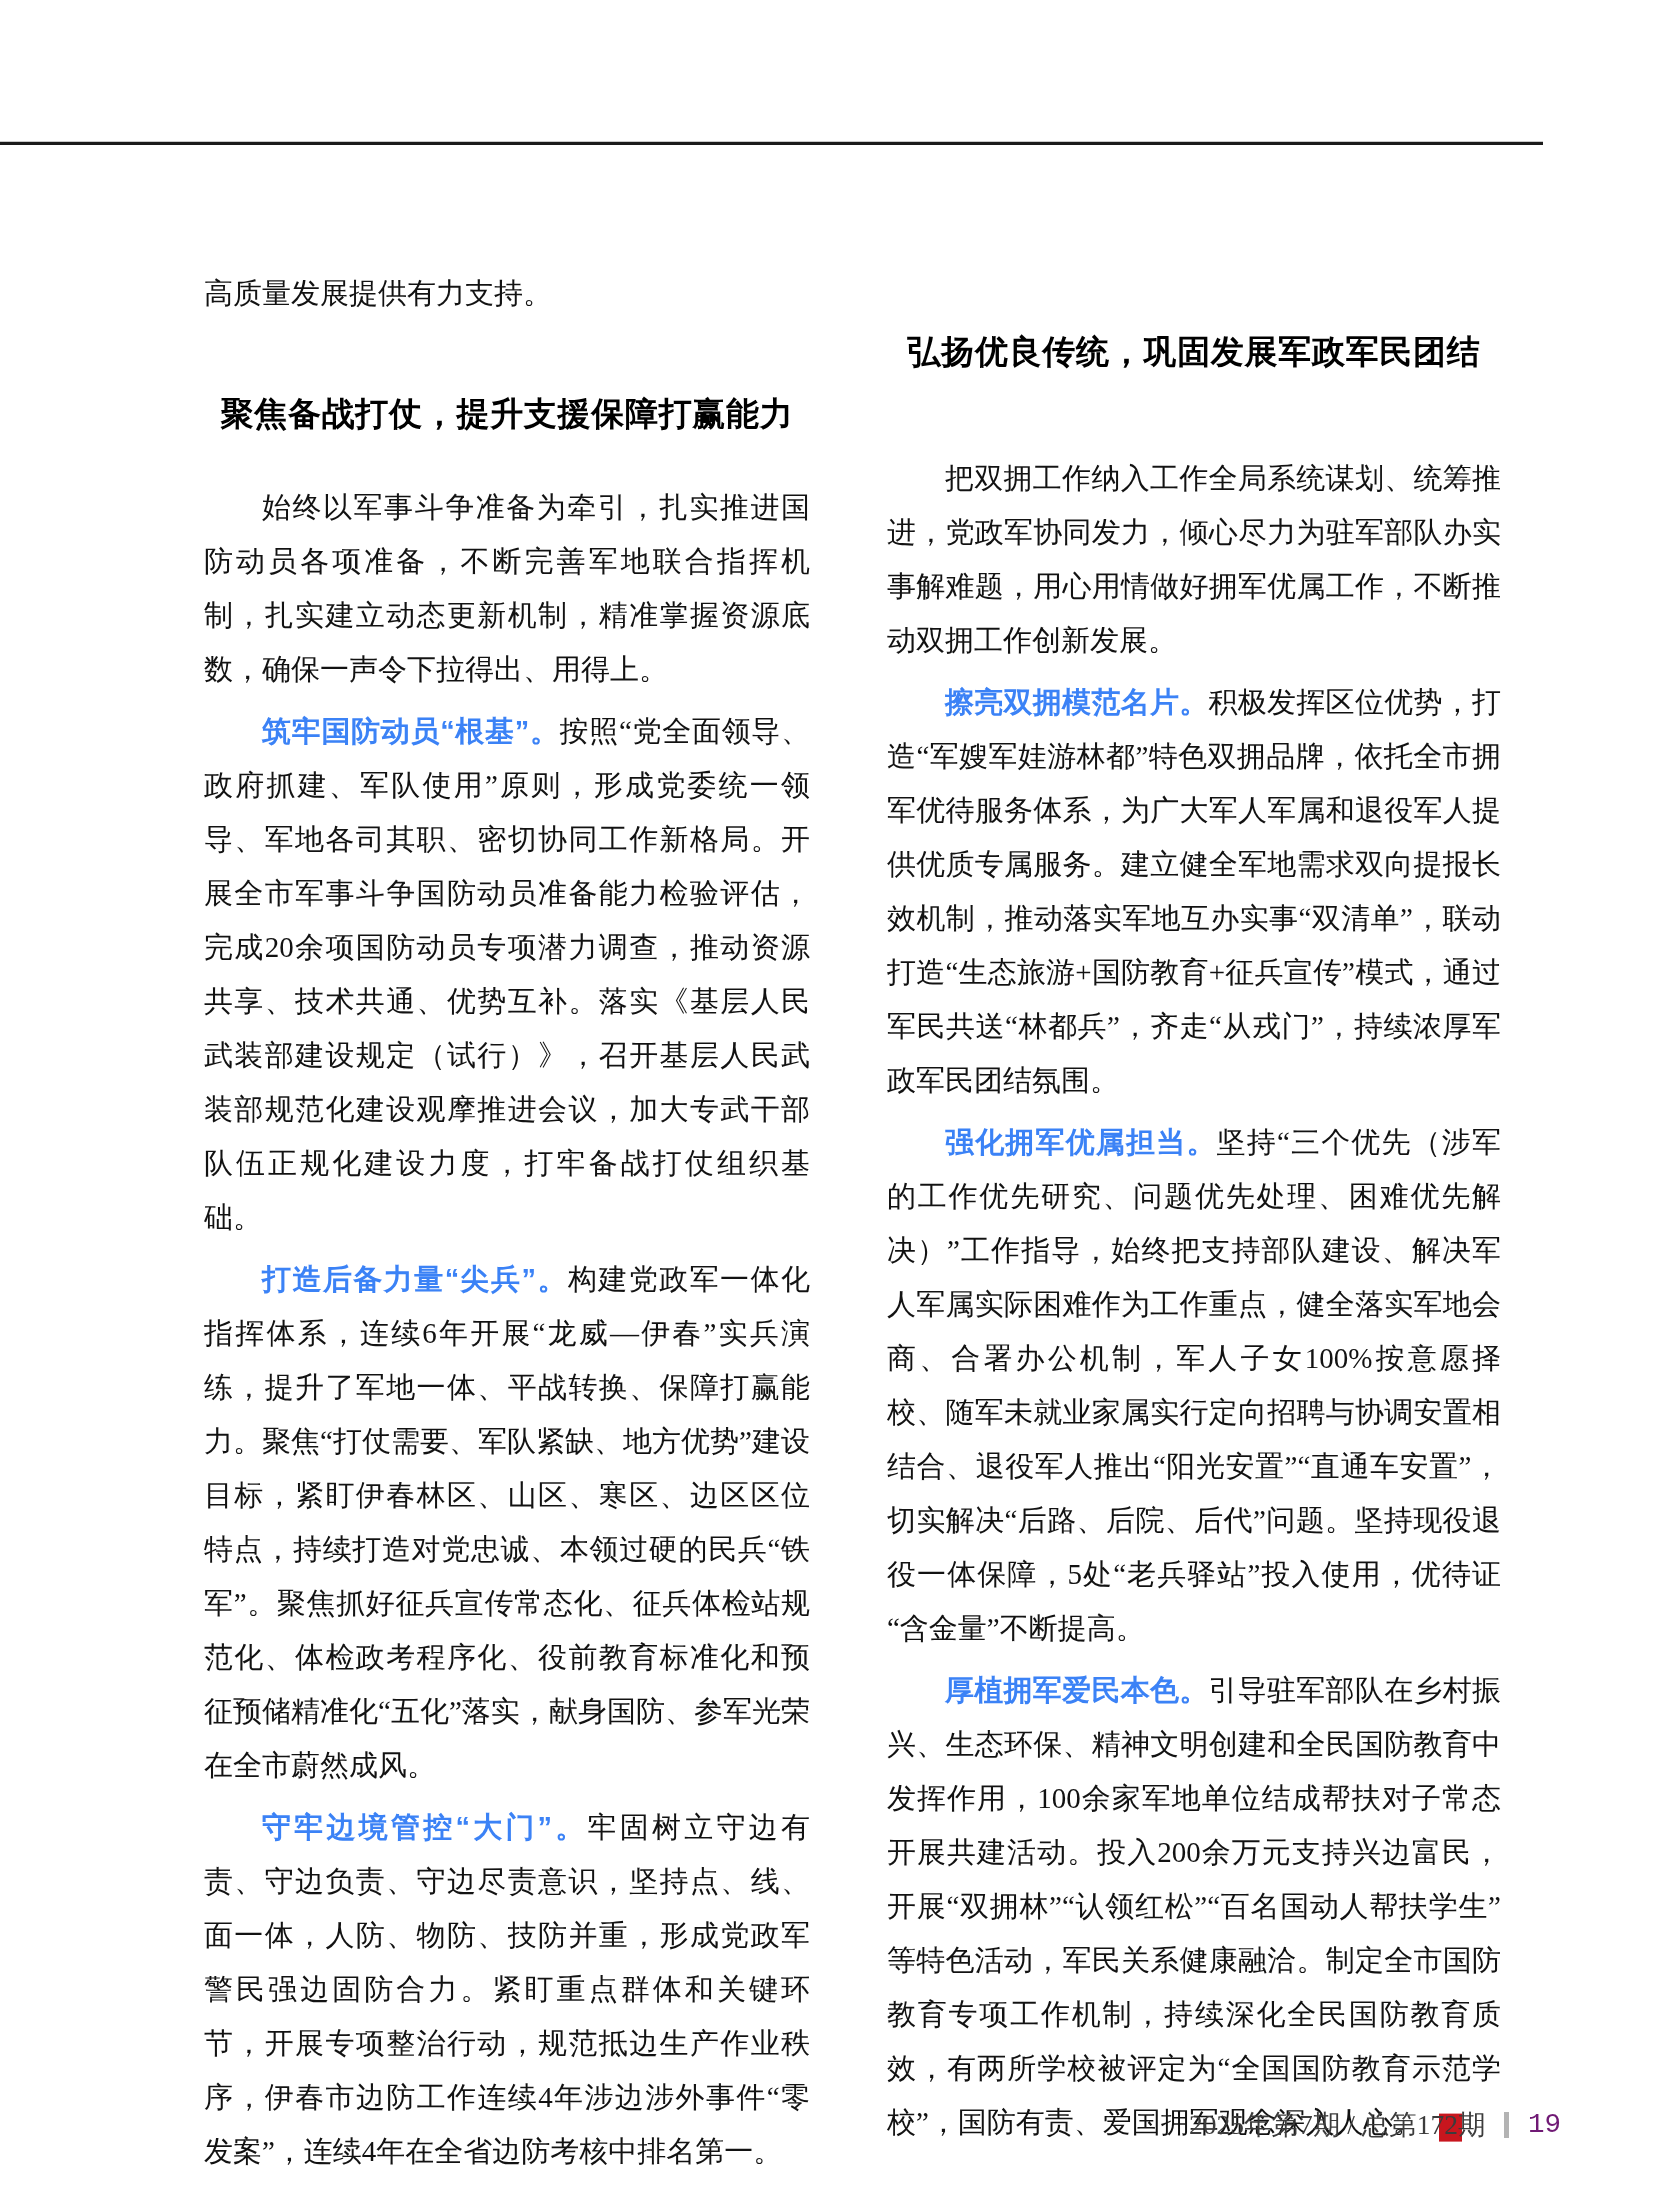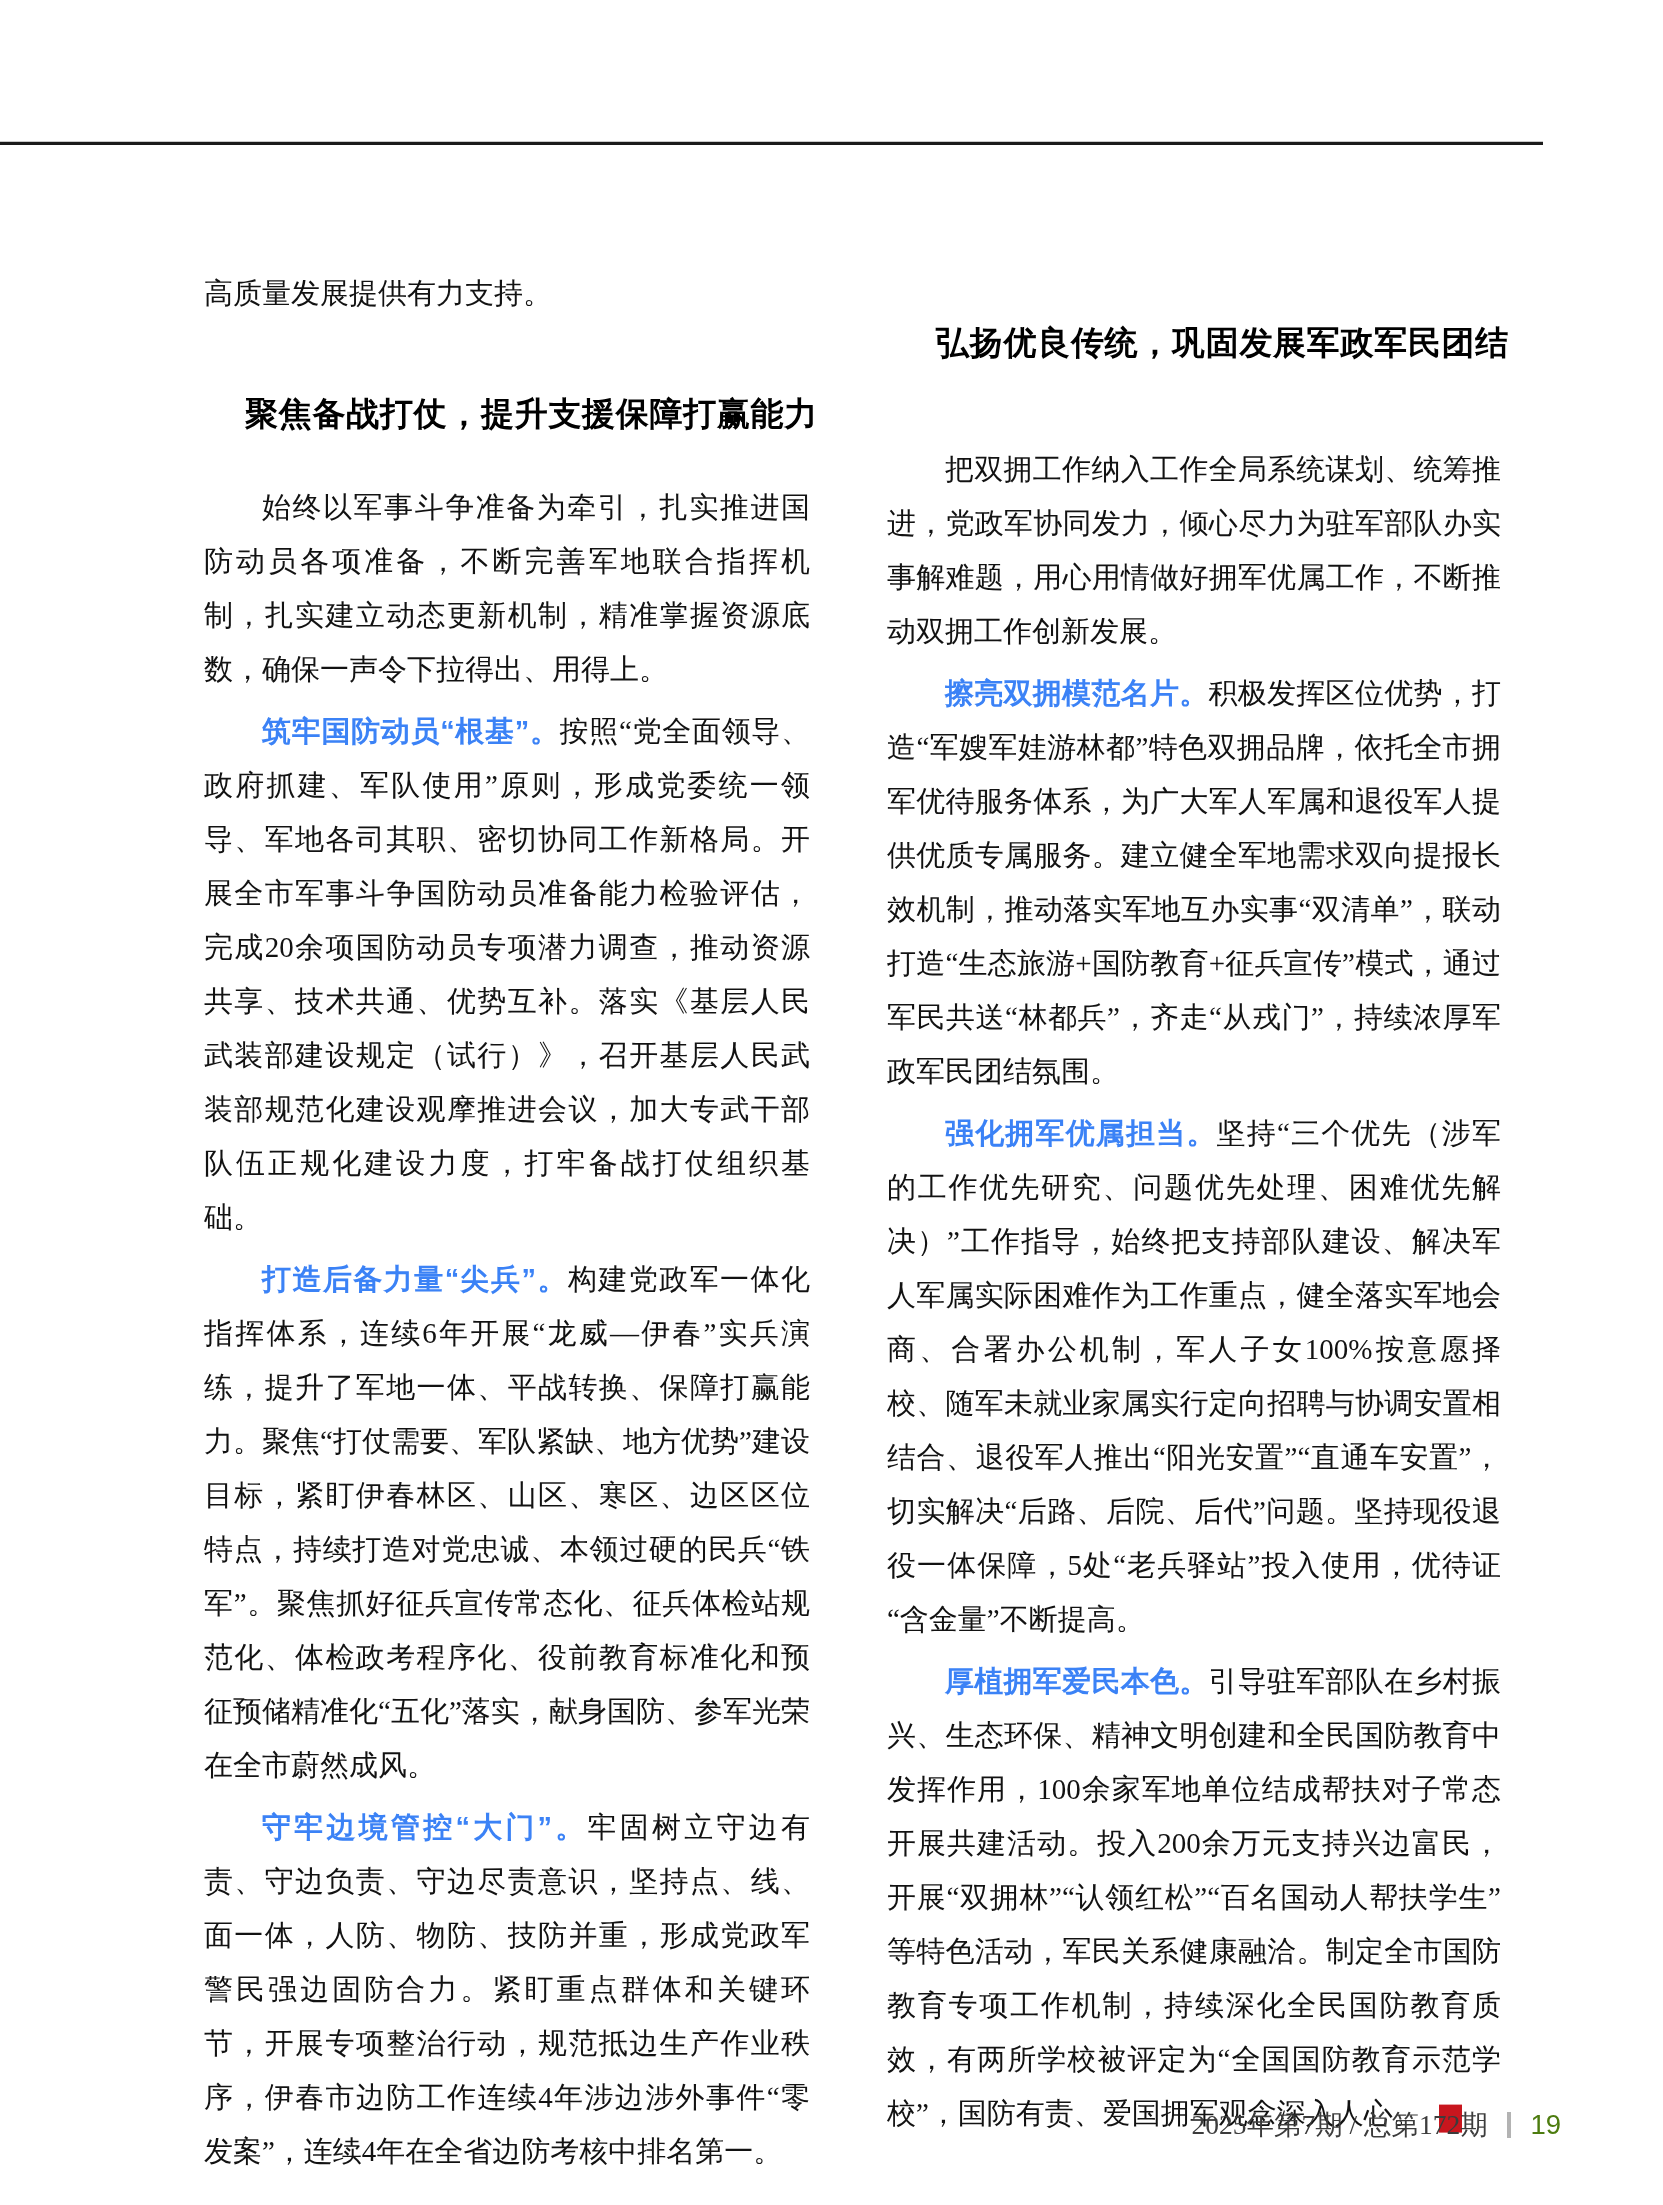--- a/index.html
+++ b/index.html
@@ -51,23 +51,23 @@
   }
   .indent {
     text-indent: 2em;
   }
   .heading {
     font-family: "Liberation Sans", sans-serif;
     font-weight: 700;
     font-size: 33px;
     line-height: 41px;
     color: #000000;
-    text-align: right;
+    text-align: center;
     letter-spacing: 0.7px;
-    margin: 0;
+    margin: 9px;
   }
   .col-left .heading {
     margin-top: 73px;
   }
   .col-left .paras {
     margin-top: 46px;
   }
   .col-right .paras {
     margin-top: 79px;
   }
@@ -104,24 +104,24 @@
     line-height: 33px;
     color: #3c3c3c;
   }
   .footer-sep {
     display: inline-block;
     width: 4.6px;
     height: 26px;
     background: #b3b3b3;
   }
   .footer-page {
-    font-family: Liberation Sans, sans-serif;
+    font-family: Liberation Mono, monospace;
     font-size: 27.5px;
     line-height: 33px;
-    color: #4d7c0f;
+    color: #701a75;
   }
 </style>
 </head>
 <body>
 
 <div class="page">
 
   <div class="top-rule"></div>
 
   <section class="col col-left">

